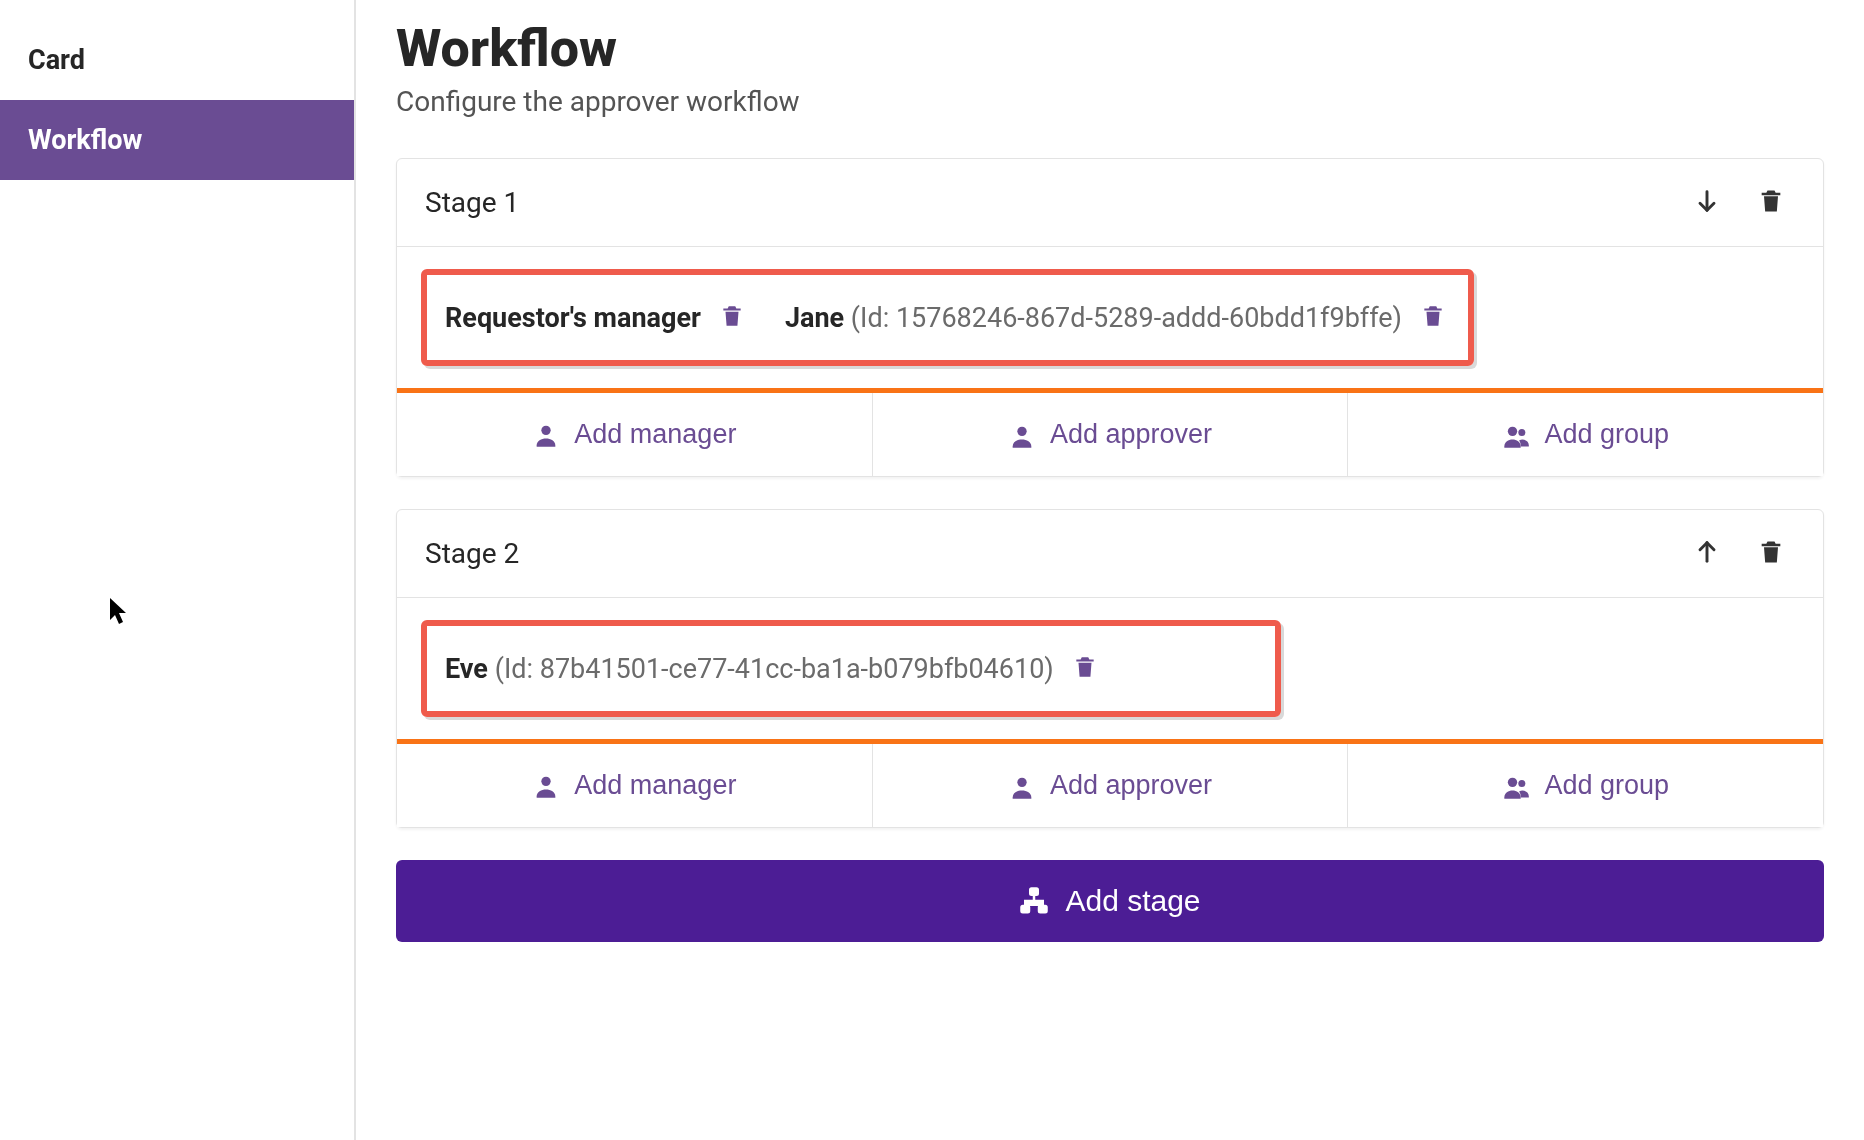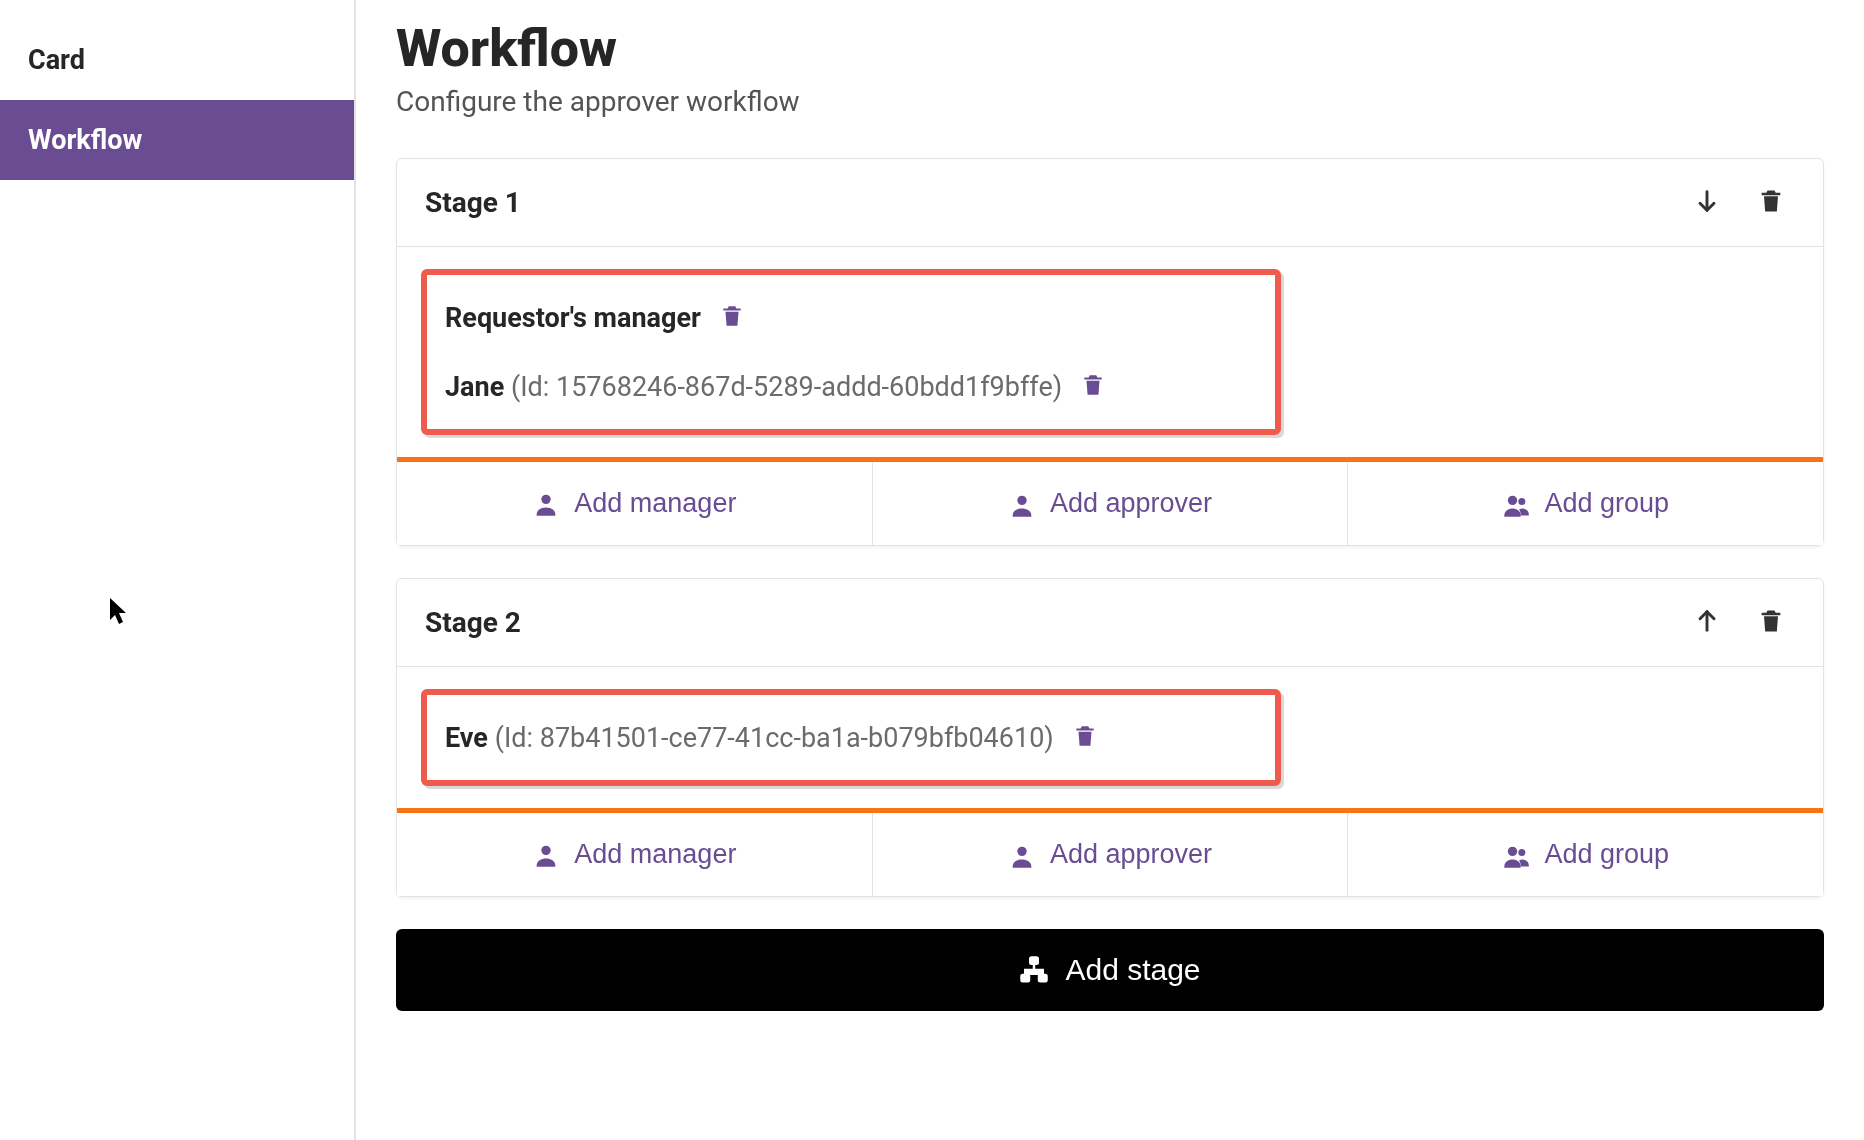--- a/index.html
+++ b/index.html
@@ -52,42 +52,42 @@
     background: #fff;
   }
   .stage-header {
     display: flex;
     align-items: center;
     padding: 22px 28px;
     border-bottom: 1px solid #e3e3e3;
   }
   .stage-title {
     font-size: 28px;
-    font-weight: 700;
+    font-weight: 400;
     flex: 1;
     color: #262626;
   }
   .header-icon-btn {
     background: none;
     border: none;
     padding: 6px 10px;
     margin-left: 16px;
     cursor: pointer;
     color: #333;
   }
   .header-icon-btn svg { width: 28px; height: 28px; }
   .stage-body {
     padding: 22px 24px 22px 24px;
   }
   .highlight-box {
     border: 6px solid #ef5b4c;
     border-radius: 6px;
     padding: 26px 18px 26px 18px;
     display: flex;
-    flex-direction: column;
+    flex-direction: row;
     gap: 36px;
     box-shadow: 3px 3px 0 rgba(0,0,0,0.15);
     width: fit-content;
     min-width: 860px;
   }
   .approver-row {
     display: flex;
     align-items: center;
     gap: 14px;
     font-size: 27px;
@@ -113,21 +113,21 @@
     background: #fff;
     border: none;
     font-size: 27px;
     color: #6a4c93;
     cursor: pointer;
   }
   .action-btn + .action-btn { border-left: 1px solid #e3e3e3; align-items: flex-end; }
   .action-btn svg { width: 28px; height: 28px; fill: #6a4c93; }
   .add-stage-btn {
     width: 100%;
-    background: #000000;
+    background: #4c1d95;
     color: #fff;
     border: none;
     border-radius: 6px;
     padding: 24px;
     font-size: 30px;
     display: flex;
     align-items: center;
     justify-content: center;
     gap: 16px;
     cursor: pointer;

